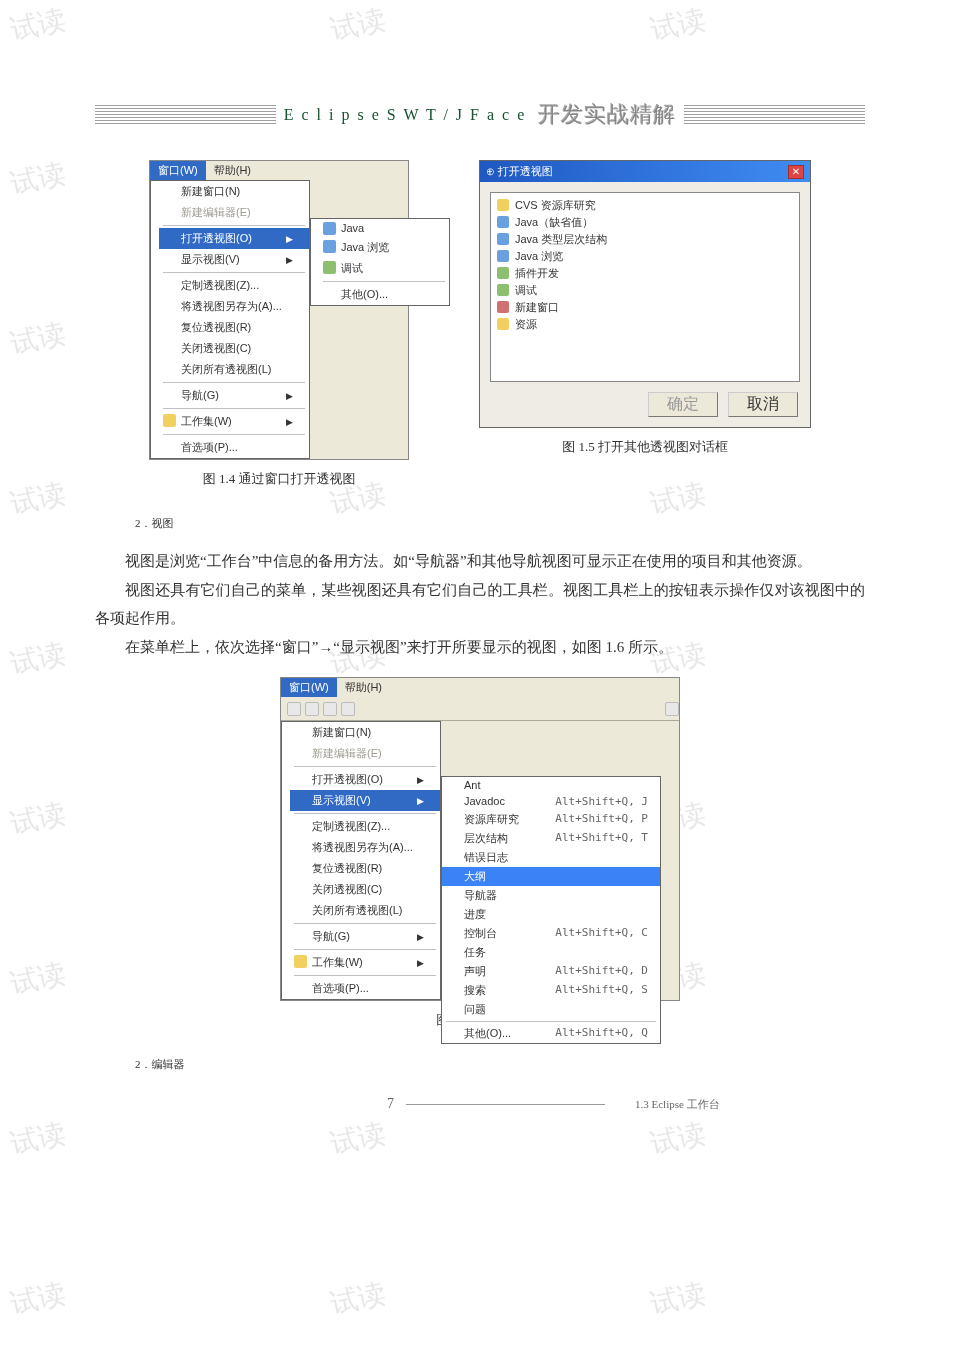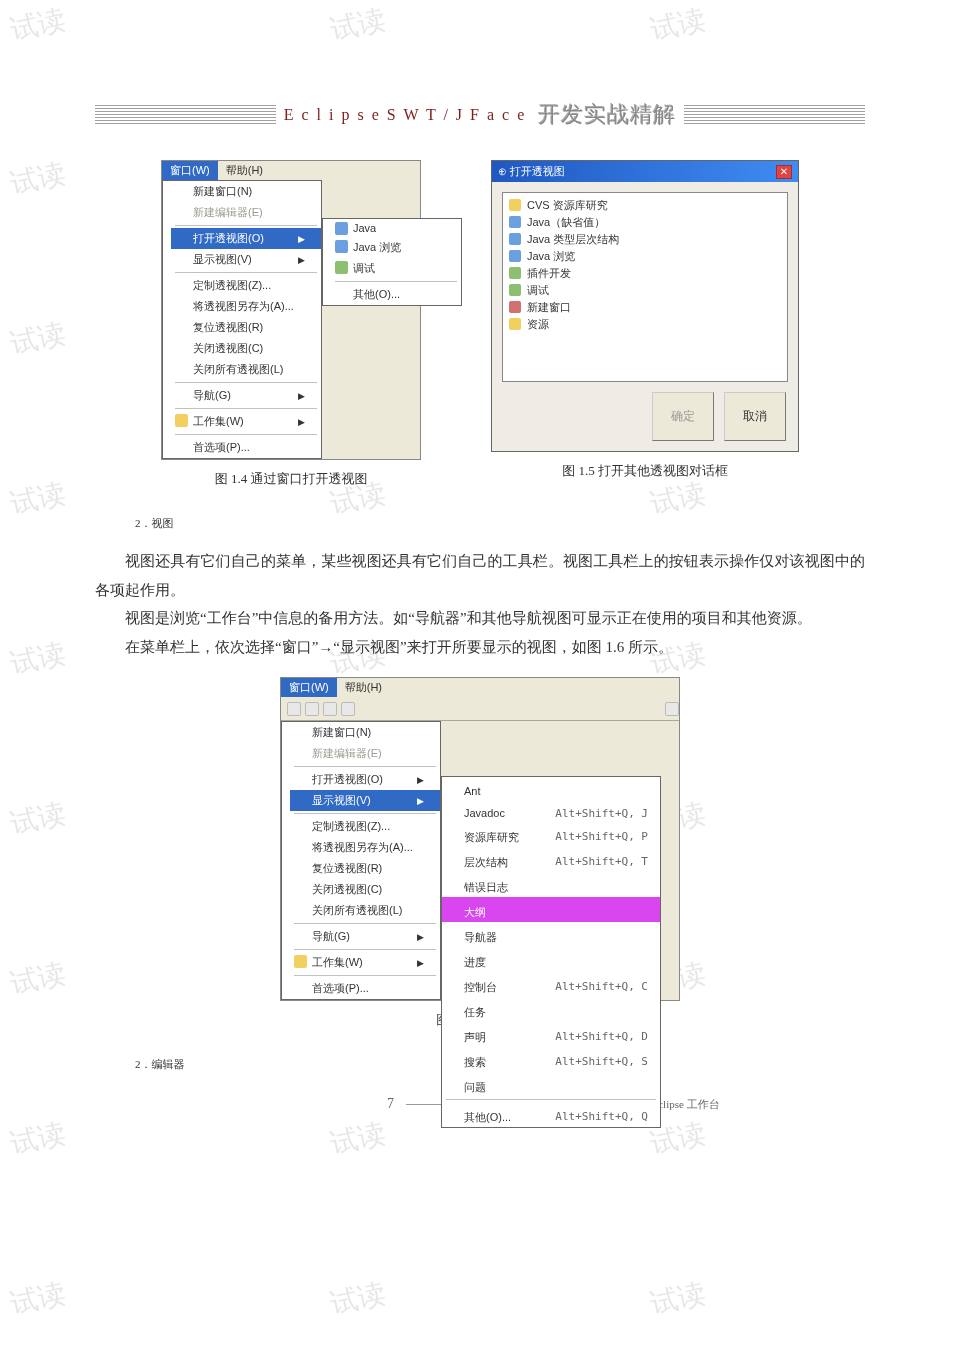--- a/index.html
+++ b/index.html
@@ -45,21 +45,21 @@
   );
 }
 .header-text {
   white-space: nowrap;
   padding: 0 8px;
   display: flex;
   align-items: center;
   gap: 12px;
 }
 .header-eclipse {
-  color: #7f1d1d;
+  color: #14532d;
   font-family: "Times New Roman", serif;
   letter-spacing: 2px;
   font-size: 16px;
 }
 .header-cn {
   font-size: 22px;
   font-family: "LiSu","隶书","SimHei",sans-serif;
   color: #888;
   text-shadow: 1px 1px 0 #fff, -1px -1px 0 #aaa;
   letter-spacing: 1px;
@@ -169,21 +169,21 @@
   position: absolute;
   left: 4px;
   top: 3px;
   width: 13px;
   height: 13px;
   border-radius: 2px;
 }
 
 
 .dialog {
-  width: 308px;
+  width: 332px;
   background: #efece5;
   border: 1px solid #666;
   font-family: Tahoma,"SimSun",sans-serif;
   font-size: 11px;
 }
 .titlebar {
   background: linear-gradient(to right,#1f58c2,#3f8cf3);
   color:#fff;
   padding: 3px 6px;
   display:flex;
@@ -222,40 +222,40 @@
 }
 .dialog-buttons {
   display:flex;
   justify-content:flex-end;
   gap:10px;
   padding: 0 12px 10px;
 }
 .btn {
   border:1px outset #ccc;
   background:#ece9d8;
-  padding:15px 18px;
-  font-size:12px;
+  padding:1px 18px;
+  font-size:16px;
 }
 
 
 .submenu6 {
   background:#fff;
   border:1px solid #666;
   display:flex;
   flex-direction:column;
   min-width: 220px;
 }
 .sm6-row {
   display:flex;
   justify-content:space-between;
-  padding: 8px 12px 2px 22px;
+  padding: 2px 12px 2px 22px;
   position:relative;
   white-space:nowrap;
 }
-.sm6-row.highlight { background:#d946ef; color:#fff; }
+.sm6-row.highlight { background:#3b82f6; color:#fff; }
 .sm6-row .shortcut { color:#666; font-family: Tahoma,monospace; font-size:11px; margin-left:24px; }
 .sm6-row.highlight .shortcut { color:#fff; }
 .toolbar-strip {
   height: 24px;
   background: #ece9d8;
   border-bottom:1px solid #aca899;
   display:flex;
   align-items:center;
   padding-left: 6px;
   gap:4px;
@@ -395,22 +395,22 @@
         <div class="dialog-buttons">
           <div class="btn" style="color:#999;">确定</div>
           <div class="btn">取消</div>
         </div>
       </div>
       <div class="caption">图 1.5   打开其他透视图对话框</div>
     </div>
   </div>
 
   <div class="section-head">2．视图</div>
+  <div class="para">视图是浏览“工作台”中信息的备用方法。如“导航器”和其他导航视图可显示正在使用的项目和其他资源。</div>
   <div class="para">视图还具有它们自己的菜单，某些视图还具有它们自己的工具栏。视图工具栏上的按钮表示操作仅对该视图中的各项起作用。</div>
-  <div class="para">视图是浏览“工作台”中信息的备用方法。如“导航器”和其他导航视图可显示正在使用的项目和其他资源。</div>
   <div class="para">在菜单栏上，依次选择“窗口”→“显示视图”来打开所要显示的视图，如图 1.6 所示。</div>
 
   <div class="fig6-wrap">
     <div class="mock-window" style="width:400px;">
       <div class="menubar">
         <div class="menubar-item active">窗口(W)</div>
         <div class="menubar-item">帮助(H)</div>
       </div>
       <div class="toolbar-strip">
         <span class="tbicon"></span>

